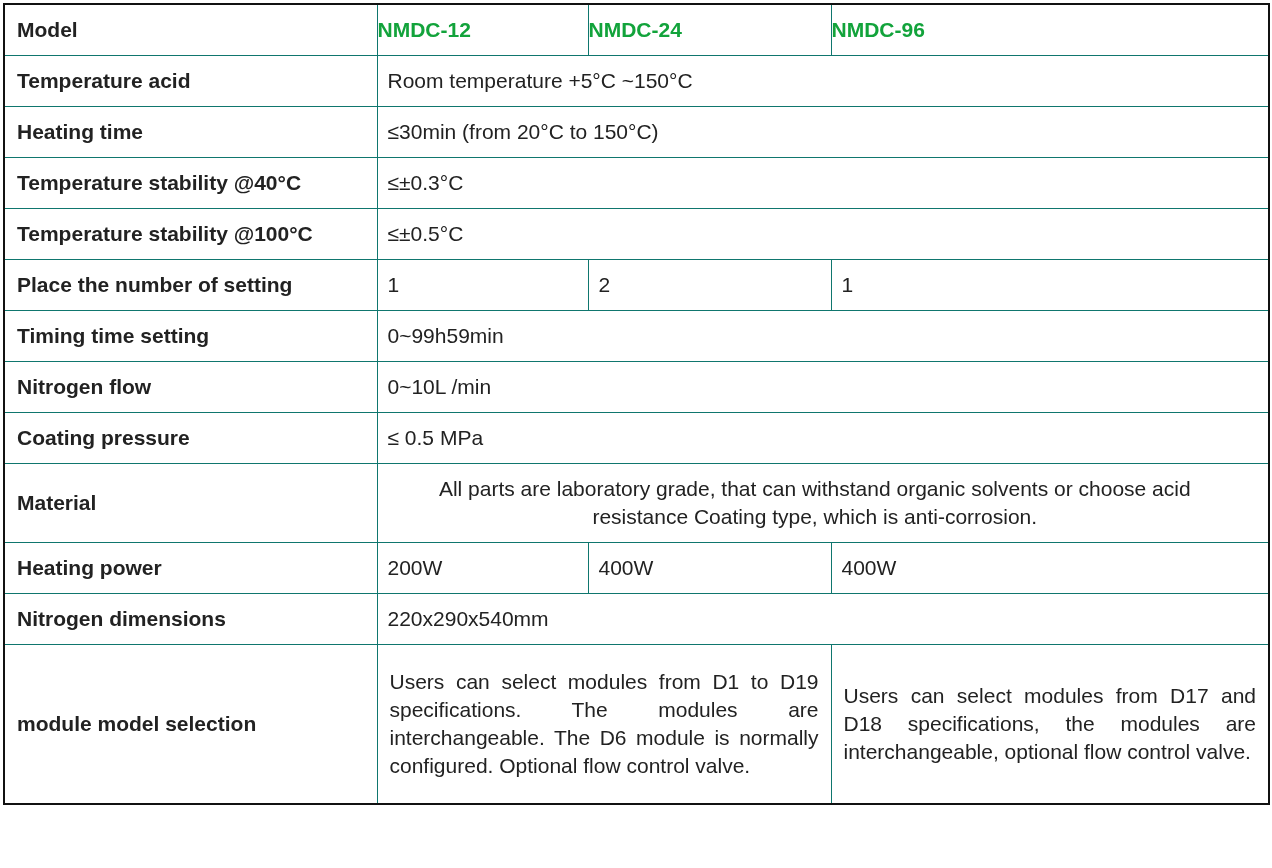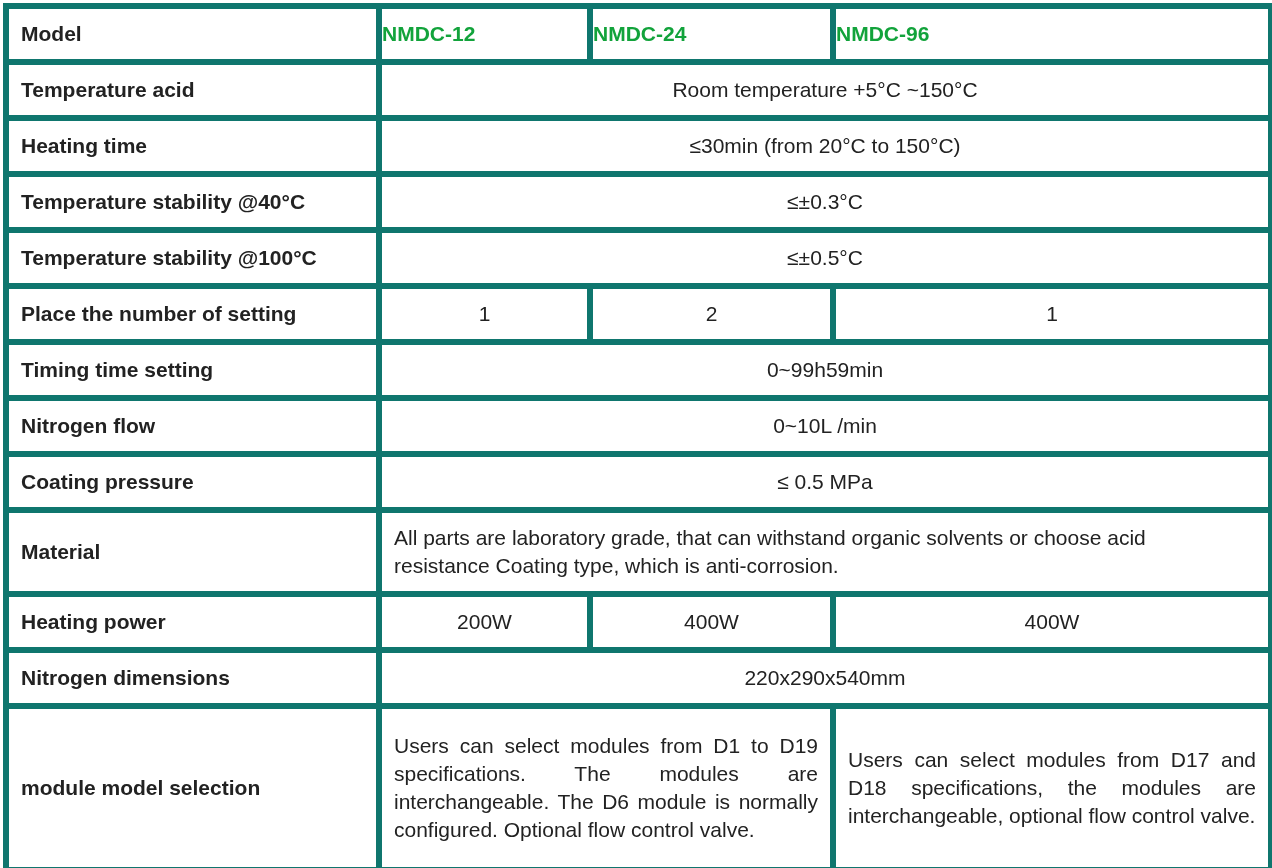--- a/index.html
+++ b/index.html
@@ -8,40 +8,40 @@
     position: absolute; left: 3px; top: 3px;
     width: 1265px;
     border-collapse: collapse;
     table-layout: fixed;
     font-family: "Liberation Sans", sans-serif;
     font-size: 21px;
     color: #222222;
     border: 2px solid #111111;
   }
   .spec-table td {
-    border: 6px solid #0f766e;
+    border: 1px solid #0f766e;
     padding: 0 10px;
     height: 50px;
     vertical-align: middle;
     line-height: 28px;
   }
   .spec-table td.label {
     font-weight: bold;
     text-align: left;
     padding-left: 12px;
     white-space: nowrap;
   }
-  .spec-table td.center { text-align: center; }
+  .spec-table td.center { }
   .spec-table td.model {
     font-weight: bold;
     color: #12a33b;
     text-align: left;
     padding-left: 0;
   }
-  .spec-table td.left { text-align: left; padding-left: 12px; padding-right: 28px; }
+  .spec-table td.left { text-align: center; padding-left: 12px; padding-right: 28px; }
   .spec-table td.justify {
     text-align: justify;
     text-align-last: left;
     padding-left: 12px; padding-right: 12px;
     height: 158px;
   }
   .spec-table tr.tall td { height: 78px; }
 </style>
 </head>
 <body>

